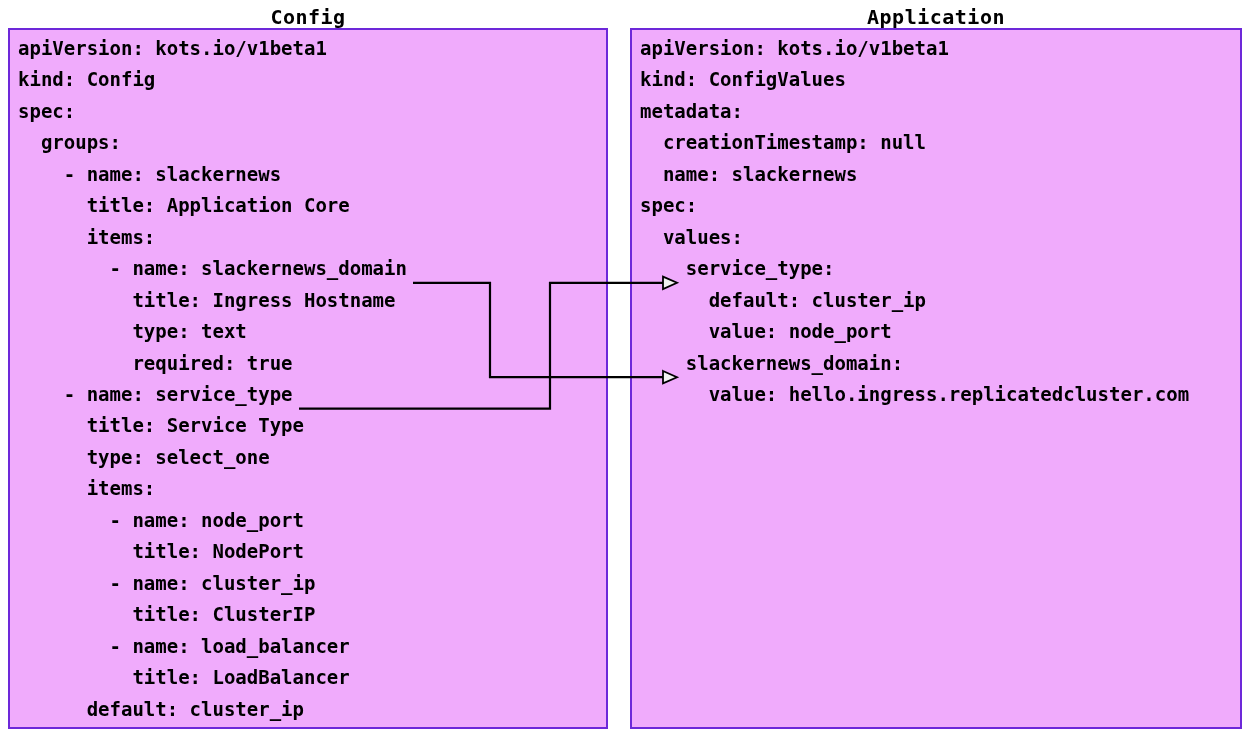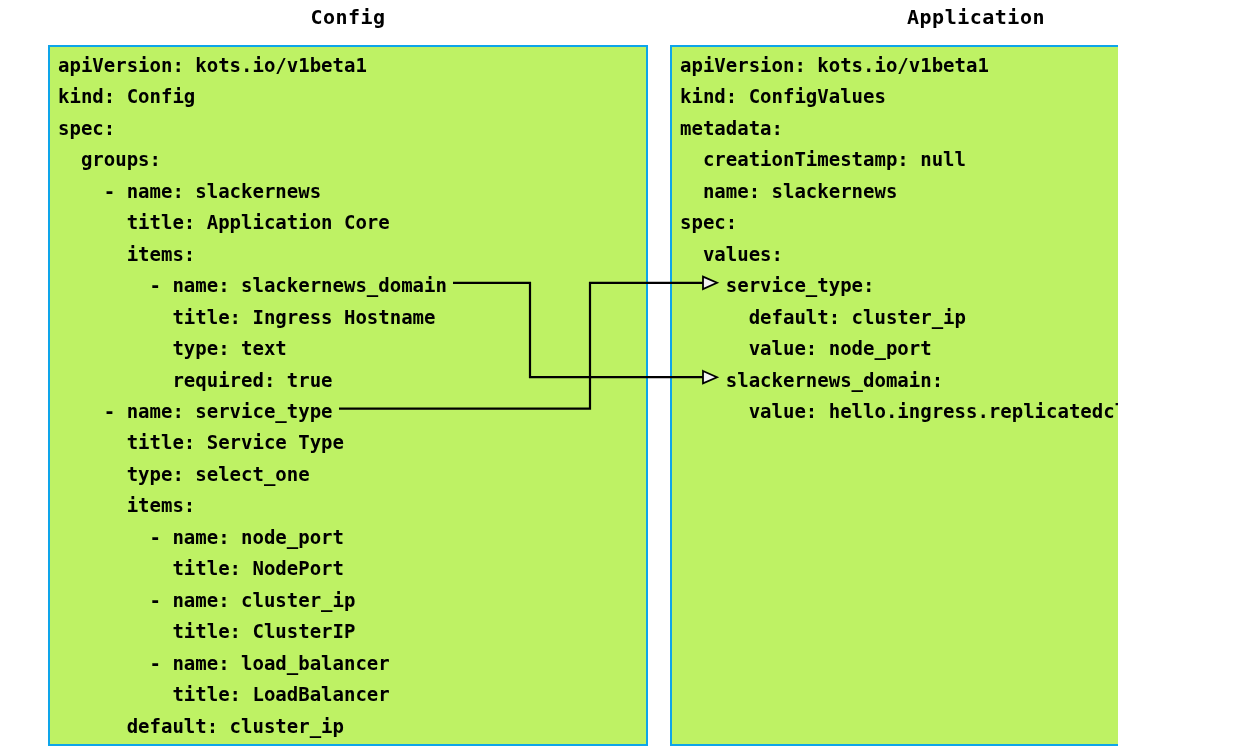--- a/index.html
+++ b/index.html
@@ -2,45 +2,44 @@
 <html><head>
 <meta charset="utf-8">
 <style>
   html, body {
     margin: 0;
     padding: 0;
     background: #ffffff;
   }
   #canvas {
     position: relative;
-    width: 1078px;
+    width: 1258px;
     height: 756px;
     background: #ffffff;
     overflow: hidden;
     font-family: "DejaVu Sans Mono", "Liberation Mono", monospace;
-    margin-left: 40px;
   }
   .panel-title {
     position: absolute;
     top: 5px;
     text-align: center;
     font-family: "DejaVu Sans Mono", "Liberation Mono", monospace;
     font-size: 20px;
     font-weight: bold;
     color: #000000;
     letter-spacing: 0.5px;
   }
   #title-left  { left: 8px;   width: 600px; }
   #title-right { left: 630px; width: 612px; }
   .code-panel {
     position: absolute;
-    top: 45px;
+    top: 28px;
     height: 701px;
-    background: #bef264;
-    border: 2px solid #0ea5e9;
+    background: #f0abfc;
+    border: 2px solid #6d28d9;
     box-sizing: border-box;
   }
   #panel-left  { left: 8px;   width: 600px; }
   #panel-right { left: 630px; width: 612px; }
   .code-panel pre {
     margin: 0;
     padding: 3px 8px;
     font-family: "DejaVu Sans Mono", "Liberation Mono", monospace;
     font-size: 19px;
     line-height: 31.45px;

